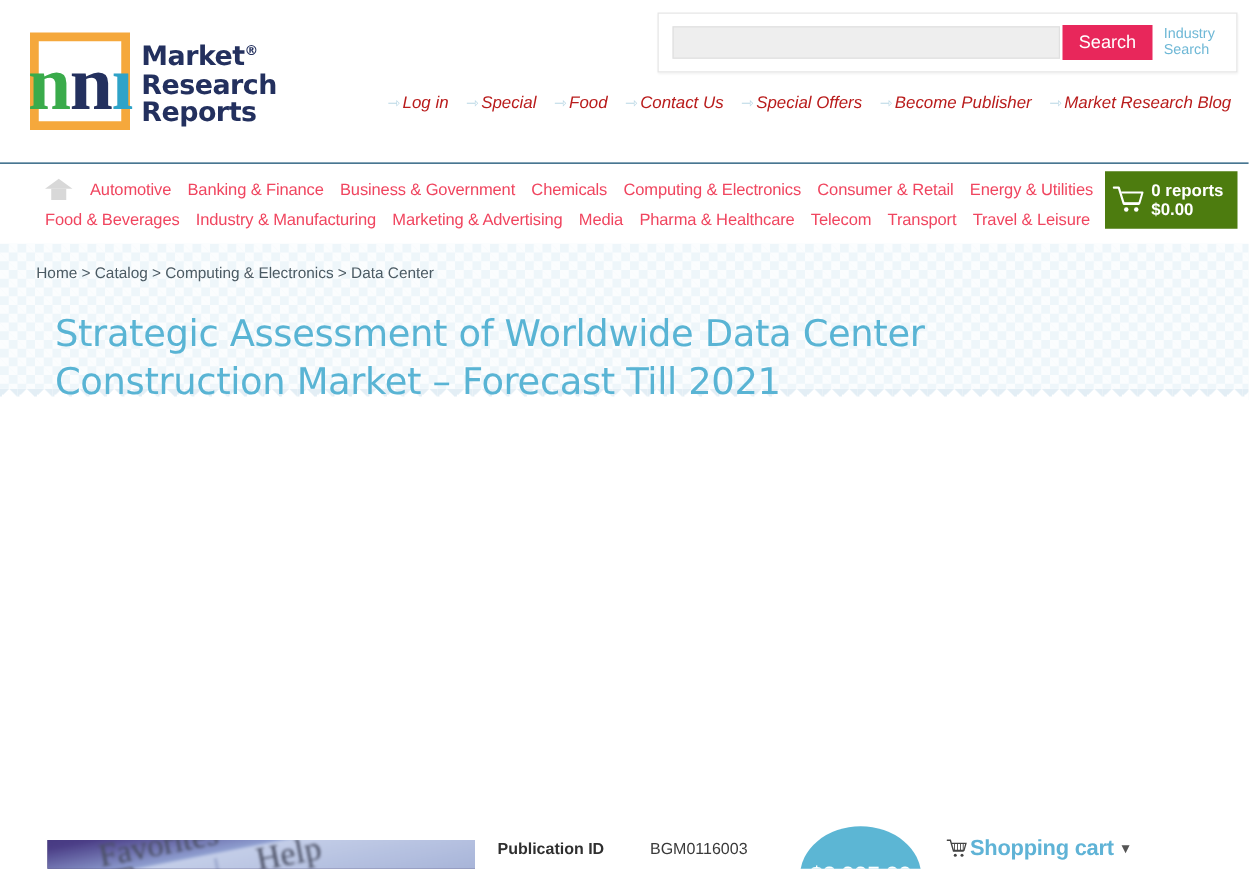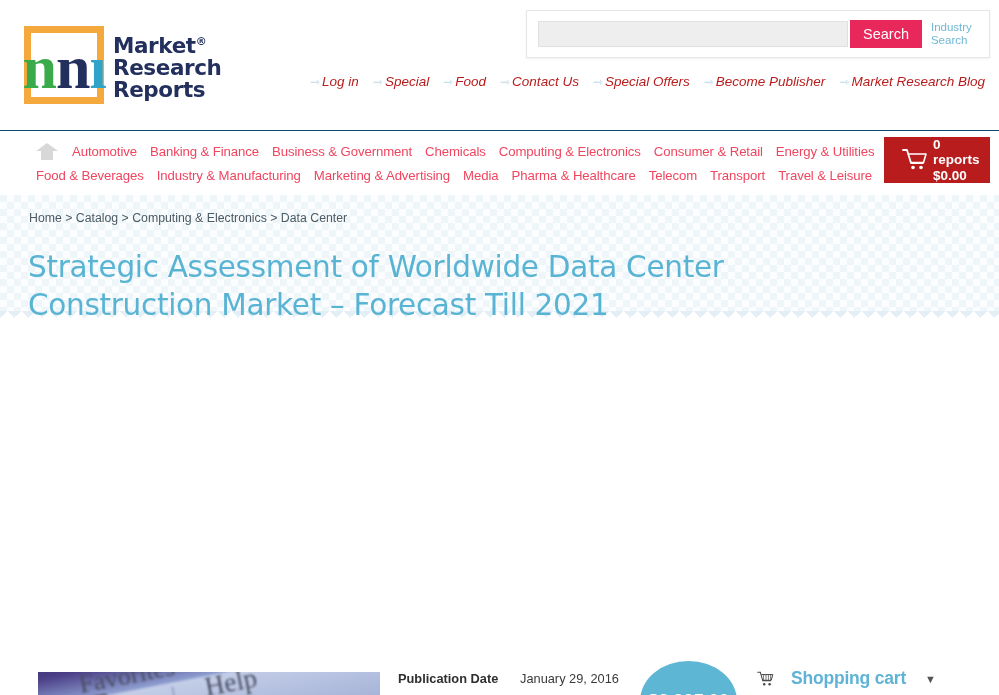--- a/index.html
+++ b/index.html
@@ -170,24 +170,24 @@
     content: "";
     position: absolute;
     left: 5px; top: 8px;
     width: 12px; height: 9px;
     background: #d8d8d8;
   }
   .cart-box {
     position: absolute;
     right: 9px; top: 6px;
     width: 106px; height: 46px;
-    background: #b91c1c;
-    display: flex;
-    align-items: center;
-    padding-left: 18px;
+    background: #4d7c0f;
+    display: flex;
+    align-items: center;
+    padding-left: 6px;
   }
   .cart-ico {
     width: 26px; height: 24px;
     margin-right: 5px;
     flex: 0 0 auto;
   }
   .cart-txt {
     color: #ffffff;
     font-size: 13.5px;
     line-height: 15.5px;
@@ -219,21 +219,21 @@
     background-repeat: repeat-x;
   }
   .breadcrumb {
     position: absolute;
     left: 29px; top: 211px;
     font-size: 12.3px;
     color: #4b5a63;
   }
   .page-title {
     position: absolute;
-    left: 28px; top: 228px;
+    left: 44px; top: 228px;
     width: 880px;
     font-family: "DejaVu Sans", sans-serif;
     font-size: 29.5px;
     line-height: 38px;
     color: #59b4d4;
     font-weight: 400;
     letter-spacing: -0.3px;
   }
 
   
@@ -304,21 +304,21 @@
     font-size: 19px;
     font-weight: 700;
     letter-spacing: -0.4px;
   }
 
   
   .sidebar { position: absolute; left: 757px; top: 348px; width: 214px; }
   .cart-head {
     display: flex;
     align-items: center;
-    gap: 17px;
+    gap: 2px;
   }
   .cart-head .sc-ico { width: 17px; height: 16px; flex: 0 0 auto; }
   .cart-head .sc-title {
     color: #5fb3d6;
     font-size: 17.5px;
     font-weight: 700;
     letter-spacing: -0.2px;
   }
   .cart-head .sc-caret {
     color: #555; font-size: 11px; margin-left: 2px;
@@ -436,20 +436,24 @@
       <div class="lbl l-fav">Favorites</div>
       <div class="folder"></div>
 
       <div class="lbl l-help">Help</div>
 
     </div>
   </div>
 
   <div class="details">
     <div class="det-row">
+      <div class="det-k">Publication ID</div>
+      <div class="det-v">BGM0116003</div>
+    </div>
+    <div class="det-row">
       <div class="det-k">Publication Date</div>
       <div class="det-v">January 29, 2016</div>
     </div>
 
   </div>
 
   <div class="price-badge">$2,995.00</div>
 
   <div class="sidebar">
     <div class="cart-head">

